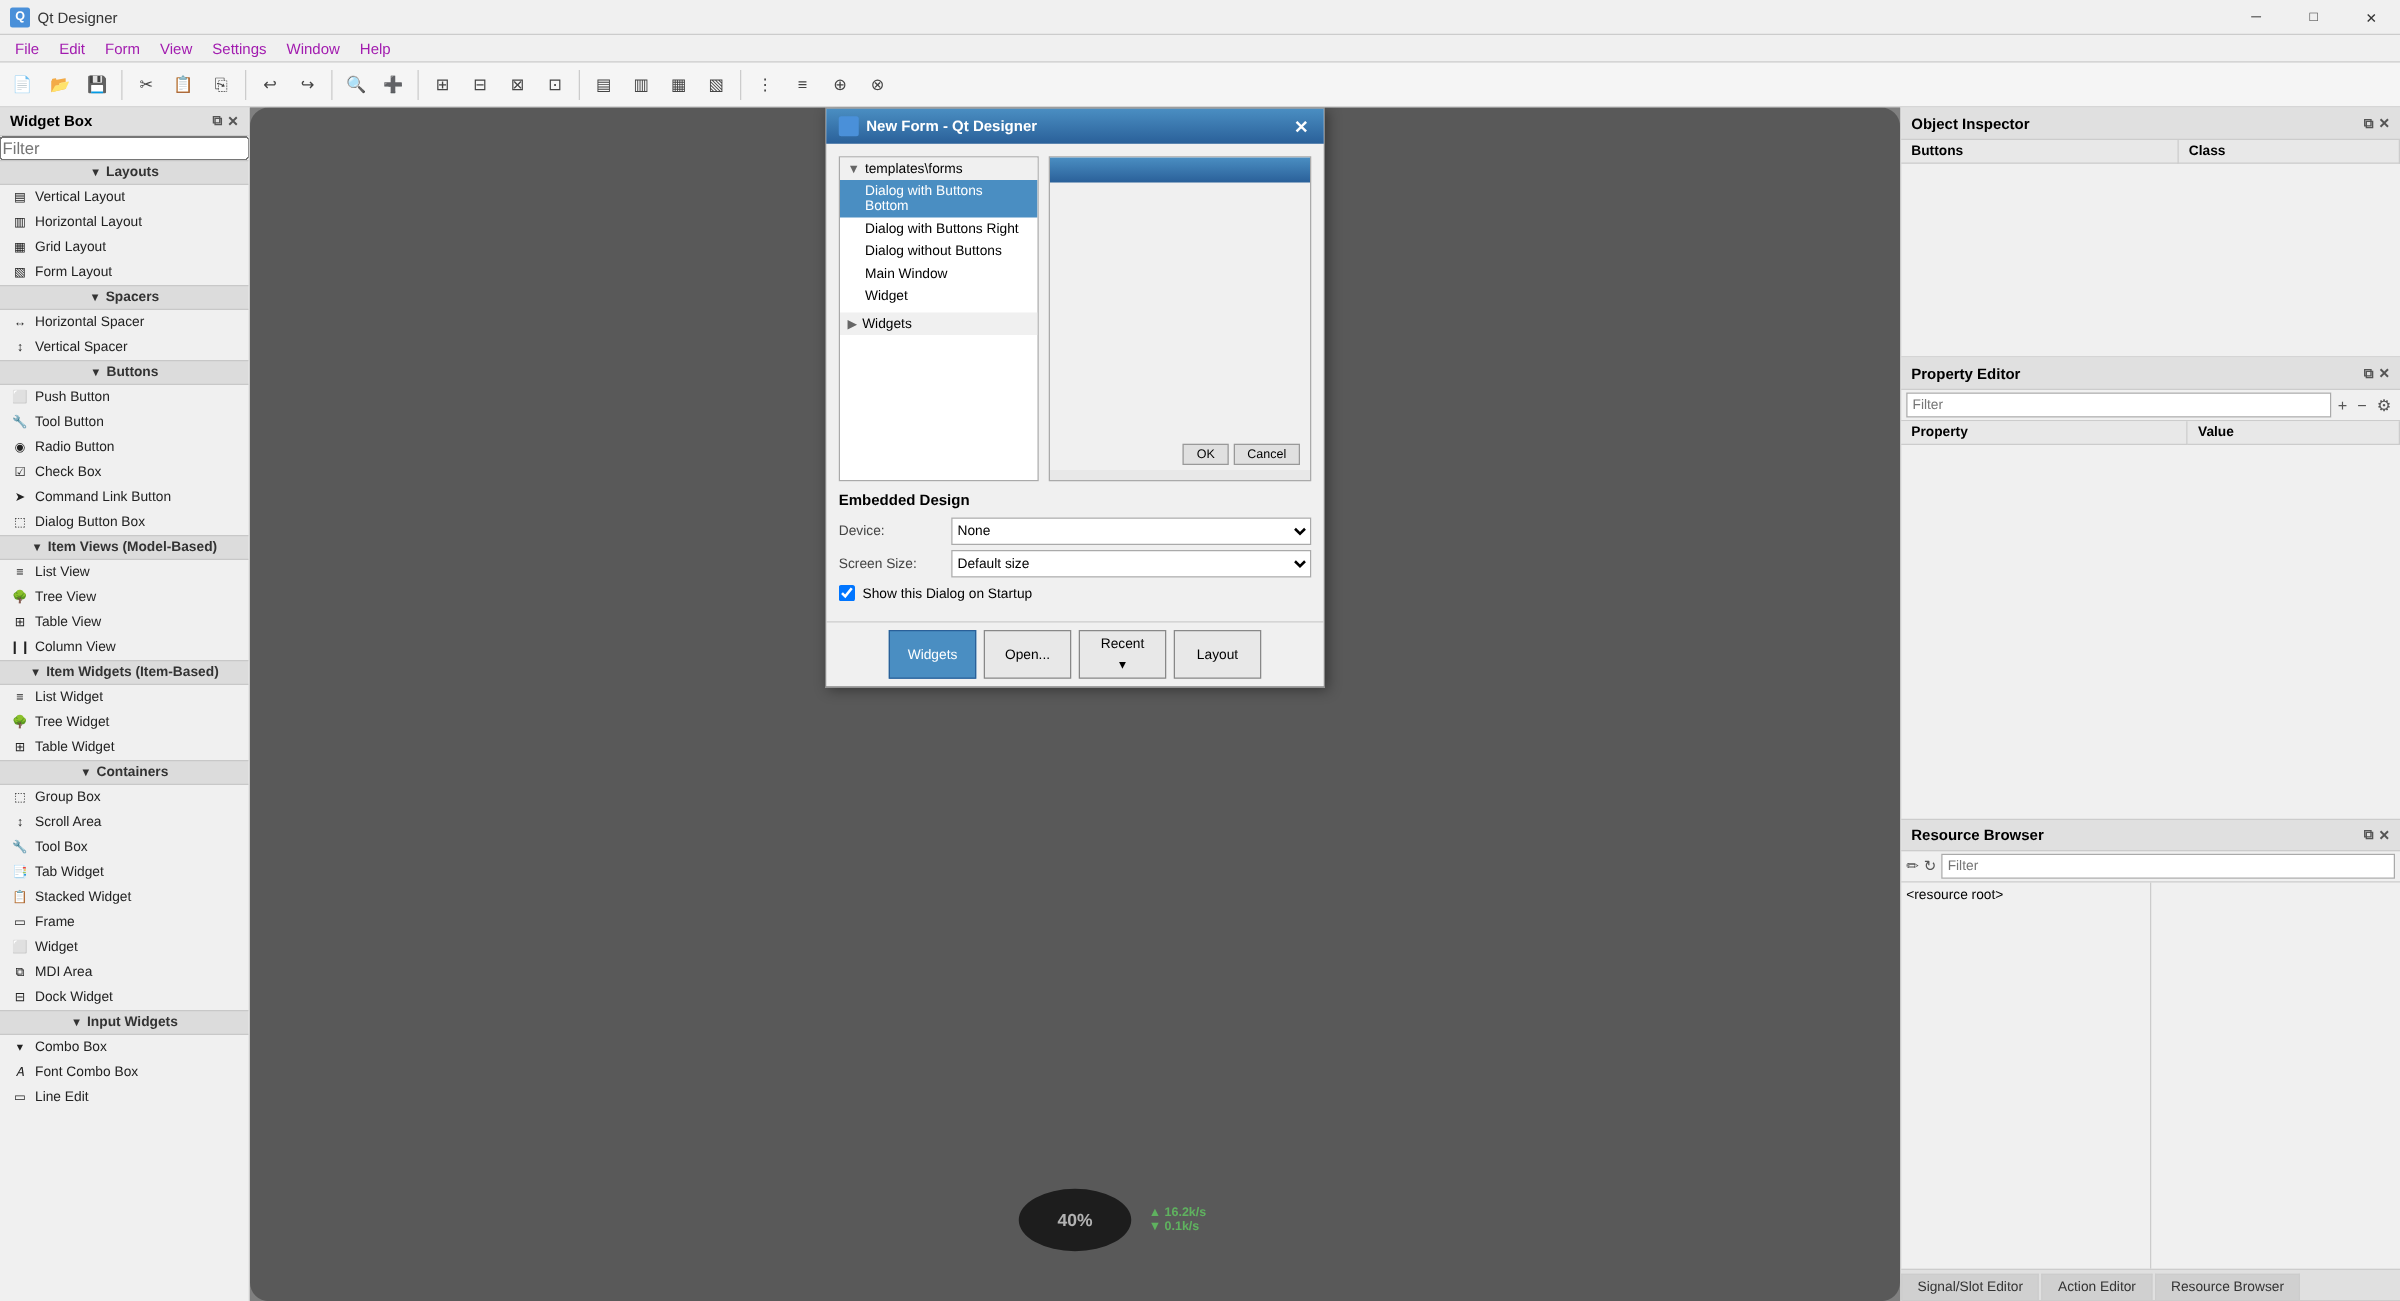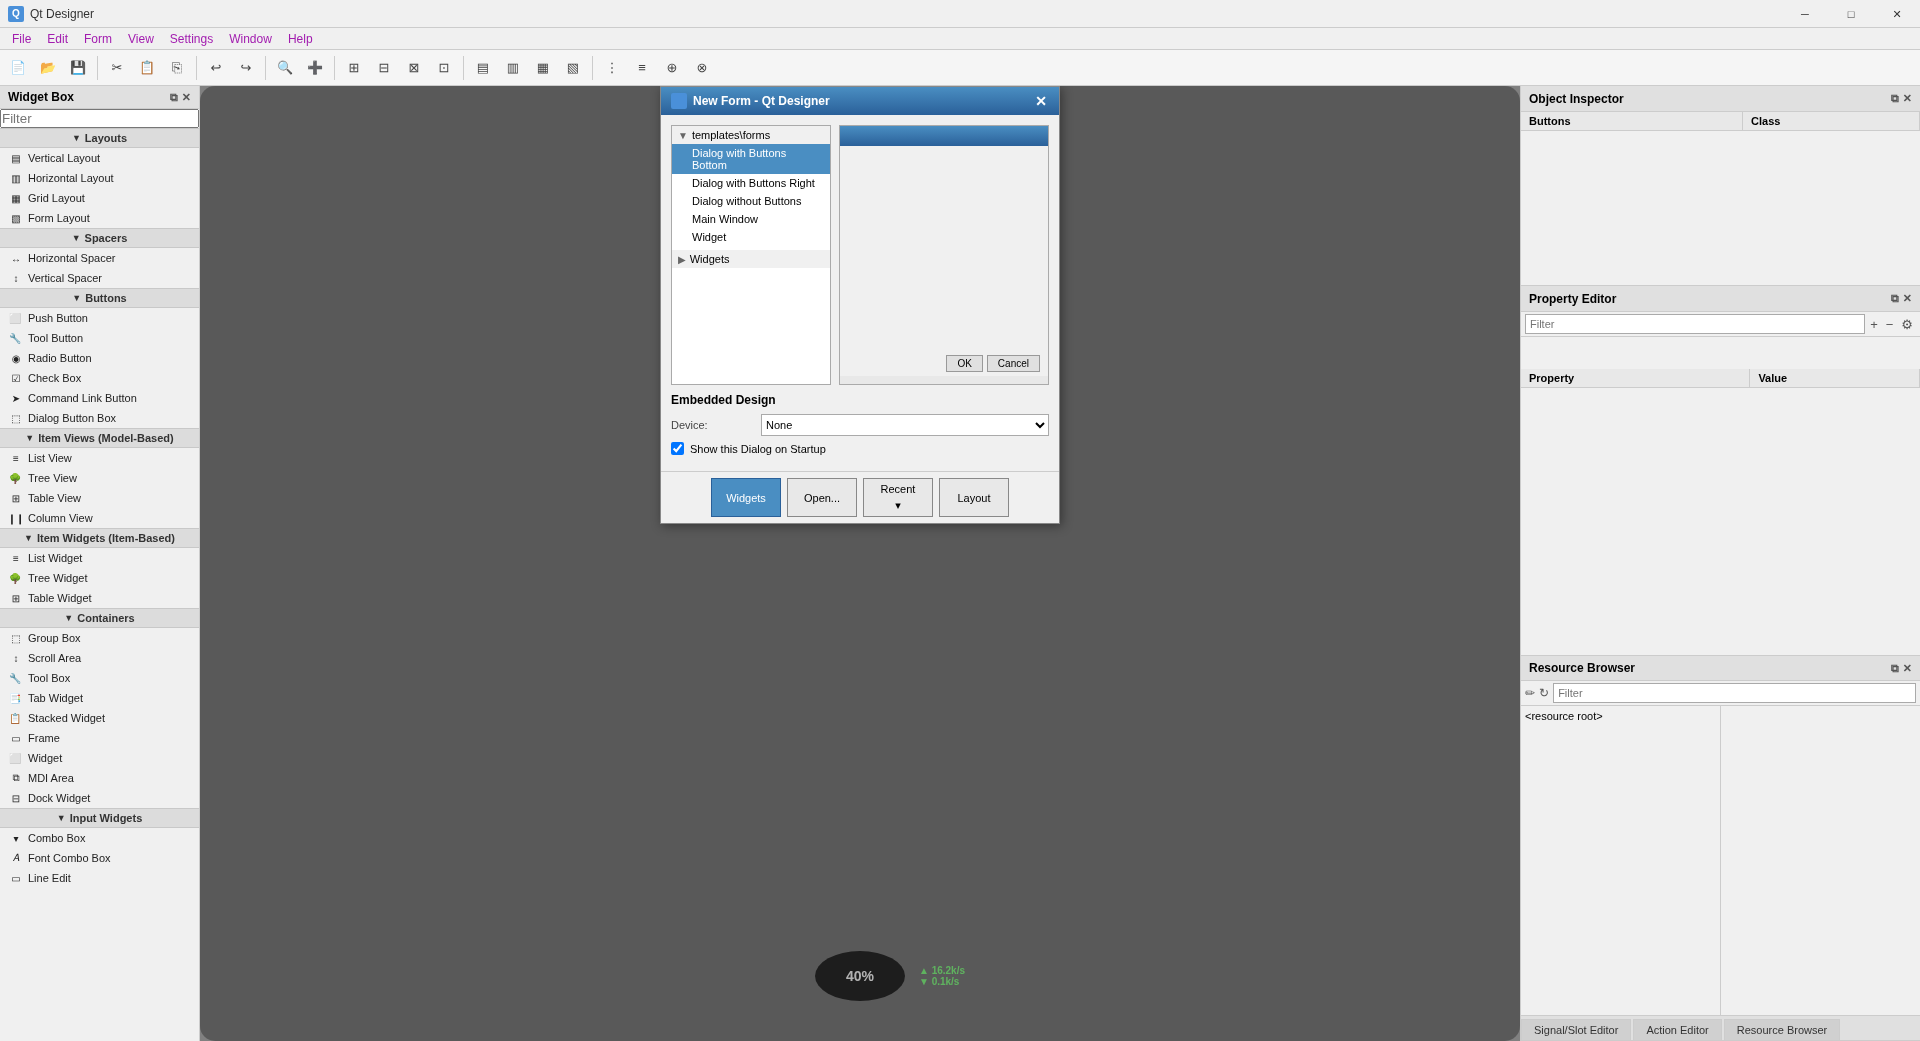--- a/index.html
+++ b/index.html
@@ -208,21 +208,20 @@
       flex: 1;
       height: 20px;
       border: 1px solid #aaa;
       padding: 1px 4px;
       font-size: 11px;
     }
     .pe-btn { cursor: pointer; font-size: 13px; color: #555; padding: 0 3px; }
     .pe-table {
       width: 100%;
       border-collapse: collapse;
-      margin-top: 32px;
     }
     .pe-table th {
       background: #e8e8e8;
       padding: 3px 8px;
       font-size: 11px;
       font-weight: bold;
       border-bottom: 1px solid #ccc;
       border-right: 1px solid #ccc;
       text-align: left;
     }
@@ -675,20 +674,26 @@
           </div>
 
           <div class="embedded-section">
             <div class="embedded-label">Embedded Design</div>
             <div class="embedded-row">
               <label>Device:</label>
               <select class="embedded-select">
                 <option>None</option>
               </select>
             </div>
+            <div class="embedded-row">
+              <label>Screen Size:</label>
+              <select class="embedded-select">
+                <option>Default size</option>
+              </select>
+            </div>
           </div>
 
           <div class="dialog-check-row">
             <input type="checkbox" checked="" id="startup-check" style="">
             <label for="startup-check">Show this Dialog on Startup</label>
           </div>
         </div>
 
         <div class="dialog-buttons">
           <button class="dlg-btn primary">Widgets</button>

